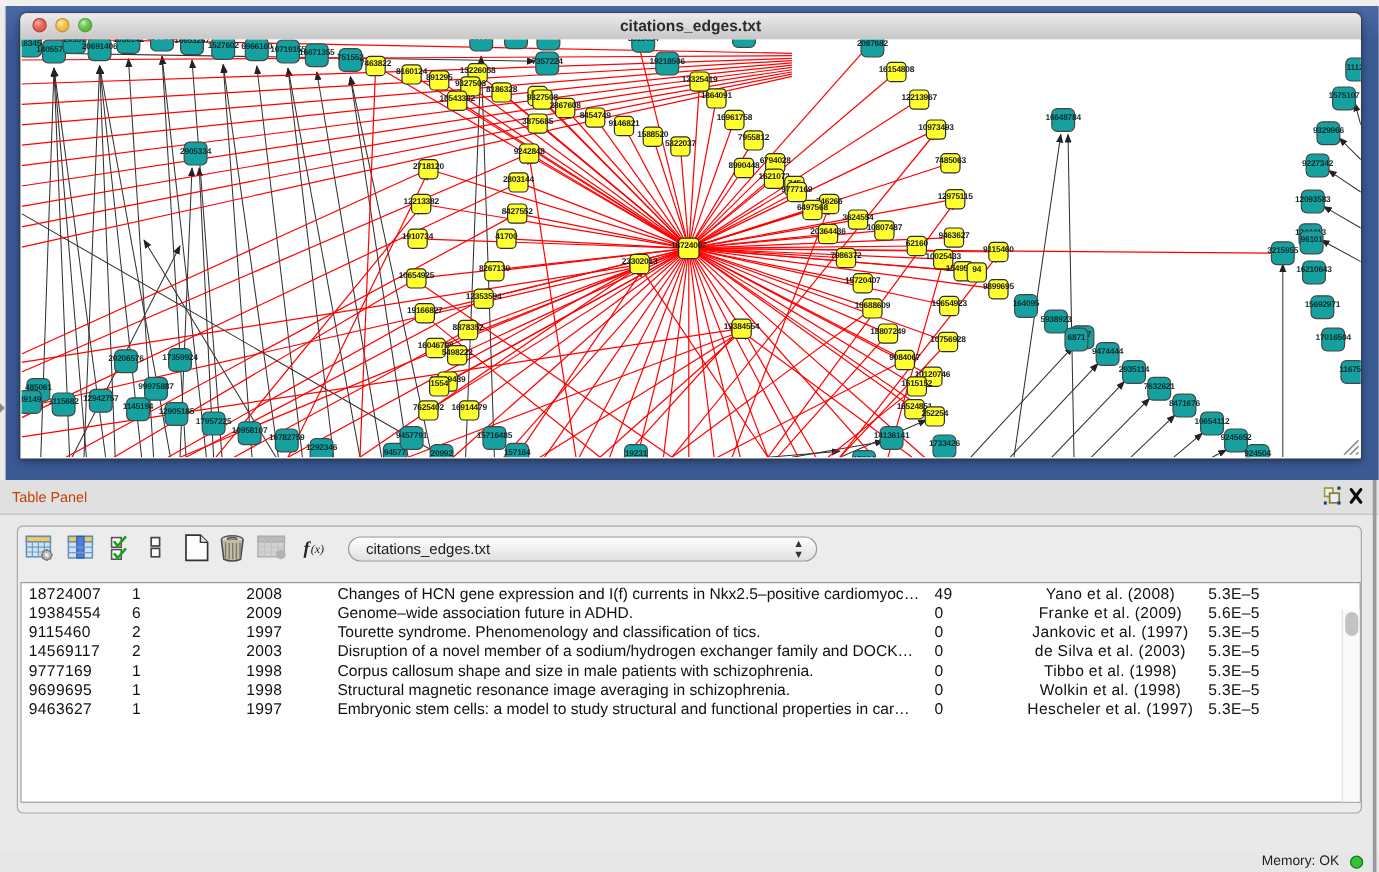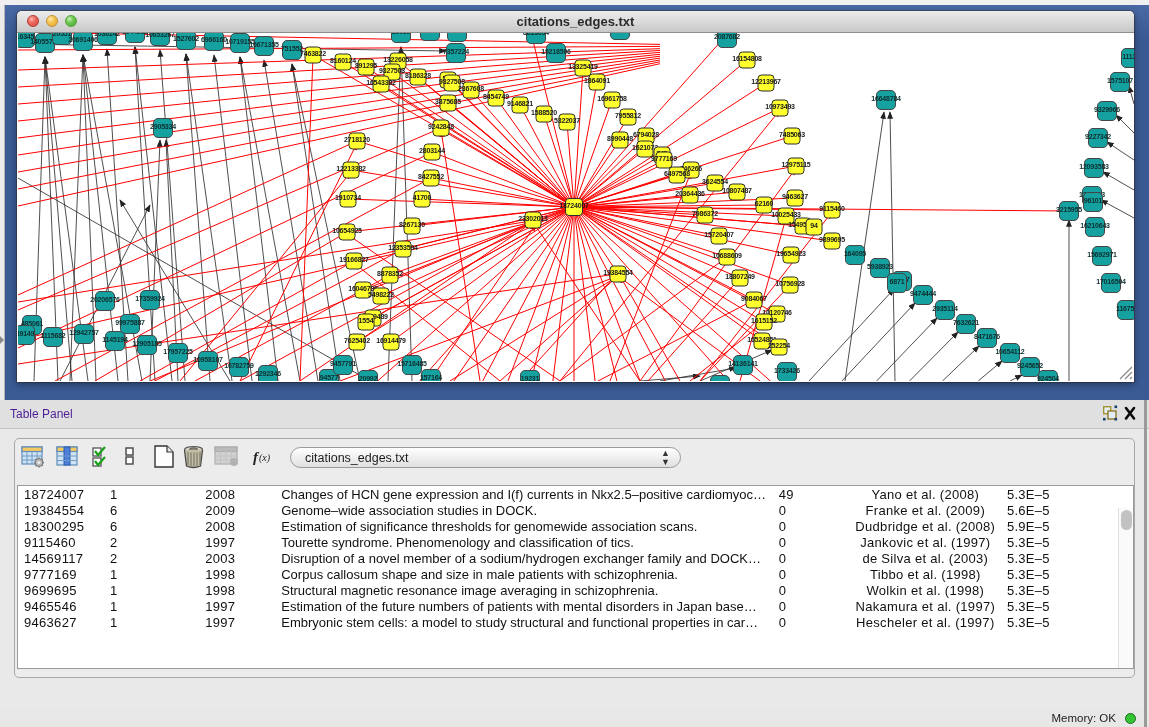--- a/index.html
+++ b/index.html
@@ -18,21 +18,21 @@
 #gtitle { position:absolute; left:0; top:0; width:100%; height:22px; background:linear-gradient(#ececec,#dcdcdc 45%,#c8c8c8); border-radius:5px 5px 0 0; border-bottom:1px solid #8e8e8e; }
 #gtitle .txt { position:absolute; left:0; right:0; top:3px; text-align:center; font-size:13px; font-weight:600; color:#2b2b2b; }
 .tl { position:absolute; top:4px; width:12px; height:12px; border-radius:50%; }
 #tl-r { left:10px; background:radial-gradient(circle at 35% 30%, #ffb3ab, #ee6a5f 40%, #d44438); border:1px solid #b03b31; }
 #tl-y { left:29px; background:radial-gradient(circle at 35% 30%, #ffe9b0, #f5c451 40%, #e0a030); border:1px solid #c49038; }
 #tl-g { left:48px; background:radial-gradient(circle at 35% 30%, #c8f0b8, #6cc74f 40%, #4aa436); border:1px solid #57a23c; }
 
 
 #tpanel { position:absolute; left:0; top:400px; width:1149px; height:327px; background:#e9e9e9; }
 #tbar { position:absolute; left:0; top:0; width:1149px; height:29px; background:#e0e0e0; border-bottom:1px solid #c4c4c4; }
-#tbar .lbl { position:absolute; left:10px; top:7px; font-size:12px; color:#4c1d95; }
+#tbar .lbl { position:absolute; left:10px; top:7px; font-size:12px; color:#c2410c; }
 #ticons { position:absolute; right:12px; top:5px; }
 #tframe { position:absolute; left:14px; top:38px; width:1121px; height:240px; background:#ececec; border:1px solid #a8a8a8; border-radius:5px; }
 #toolbar { position:absolute; left:4px; top:6px; height:26px; width:1100px; }
 #combo { position:absolute; left:271px; top:2px; width:391px; height:21px; border:1px solid #9a9a9a; border-radius:11px; background:linear-gradient(#ffffff,#ececec 60%,#e0e0e0); }
 #combo .ct { position:absolute; left:14px; top:3px; font-size:12.5px; color:#1c1c1c; }
 #combo .arr { position:absolute; right:10px; top:1px; font-size:9px; color:#333; line-height:9px; }
 
 #tablewrap { position:absolute; left:2px; top:46px; width:1117px; height:184px; background:#fff; border:1px solid #9a9a9a; }
 table.grid { border-collapse:collapse; table-layout:fixed; width:1078px; font-size:13px; letter-spacing:0.3px; color:#111; }
 table.grid th { height:21px; font-weight:normal; font-size:12px; letter-spacing:0.2px; color:#333; background:#bedcee; border-right:1px solid #8fb6cc; border-bottom:1px solid #8fb6cc; text-align:center; overflow:hidden; white-space:nowrap; }
@@ -628,33 +628,24 @@
                 <td class="c2">2008</td>
                 <td class="c3">Changes of HCN gene expression and I(f) currents in Nkx2.5–positive cardiomyoc…</td>
                 <td class="c4">49</td>
                 <td class="c5">Yano et al. (2008)</td>
                 <td class="c6">5.3E–5</td>
               </tr>
 <tr>
                 <td class="c0">19384554</td>
                 <td class="c1">6</td>
                 <td class="c2">2009</td>
-                <td class="c3">Genome–wide association studies in DOCK.</td>
+                <td class="c3">Genome–wide association future in ADHD.</td>
                 <td class="c4">0</td>
                 <td class="c5">Franke et al. (2009)</td>
                 <td class="c6">5.6E–5</td>
-              </tr>
-<tr>
-                <td class="c0">18300295</td>
-                <td class="c1">6</td>
-                <td class="c2">2008</td>
-                <td class="c3">Estimation of significance thresholds for genomewide association scans.</td>
-                <td class="c4">0</td>
-                <td class="c5">Dudbridge et al. (2008)</td>
-                <td class="c6">5.9E–5</td>
               </tr>
 <tr>
                 <td class="c0">9115460</td>
                 <td class="c1">2</td>
                 <td class="c2">1997</td>
                 <td class="c3">Tourette syndrome. Phenomenology and classification of tics.</td>
                 <td class="c4">0</td>
                 <td class="c5">Jankovic et al. (1997)</td>
                 <td class="c6">5.3E–5</td>
               </tr>
@@ -679,29 +670,20 @@
 <tr>
                 <td class="c0">9699695</td>
                 <td class="c1">1</td>
                 <td class="c2">1998</td>
                 <td class="c3">Structural magnetic resonance image averaging in schizophrenia.</td>
                 <td class="c4">0</td>
                 <td class="c5">Wolkin et al. (1998)</td>
                 <td class="c6">5.3E–5</td>
               </tr>
 <tr>
-                <td class="c0">9465546</td>
-                <td class="c1">1</td>
-                <td class="c2">1997</td>
-                <td class="c3">Estimation of the future numbers of patients with mental disorders in Japan base…</td>
-                <td class="c4">0</td>
-                <td class="c5">Nakamura et al. (1997)</td>
-                <td class="c6">5.3E–5</td>
-              </tr>
-<tr>
                 <td class="c0">9463627</td>
                 <td class="c1">1</td>
                 <td class="c2">1997</td>
                 <td class="c3">Embryonic stem cells: a model to study structural and functional properties in car…</td>
                 <td class="c4">0</td>
                 <td class="c5">Hescheler et al. (1997)</td>
                 <td class="c6">5.3E–5</td>
               </tr>
         </tbody>
           </table>

